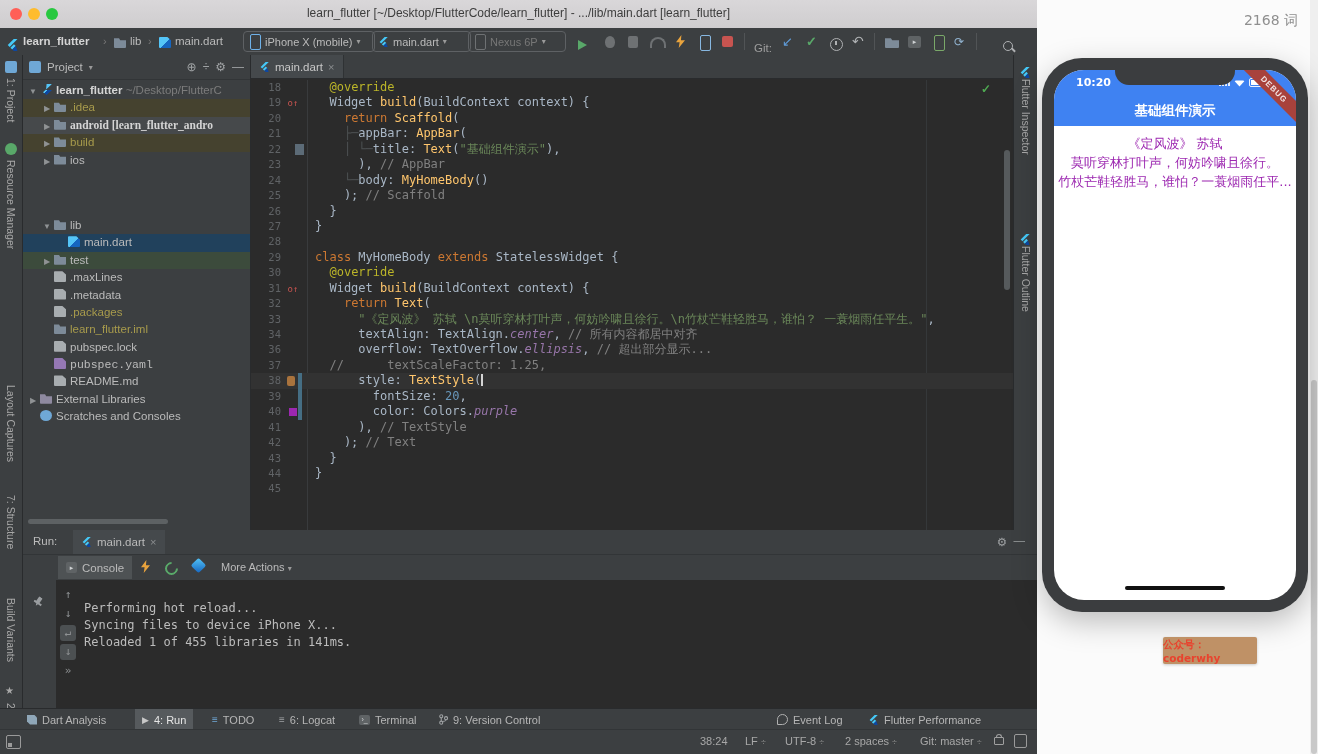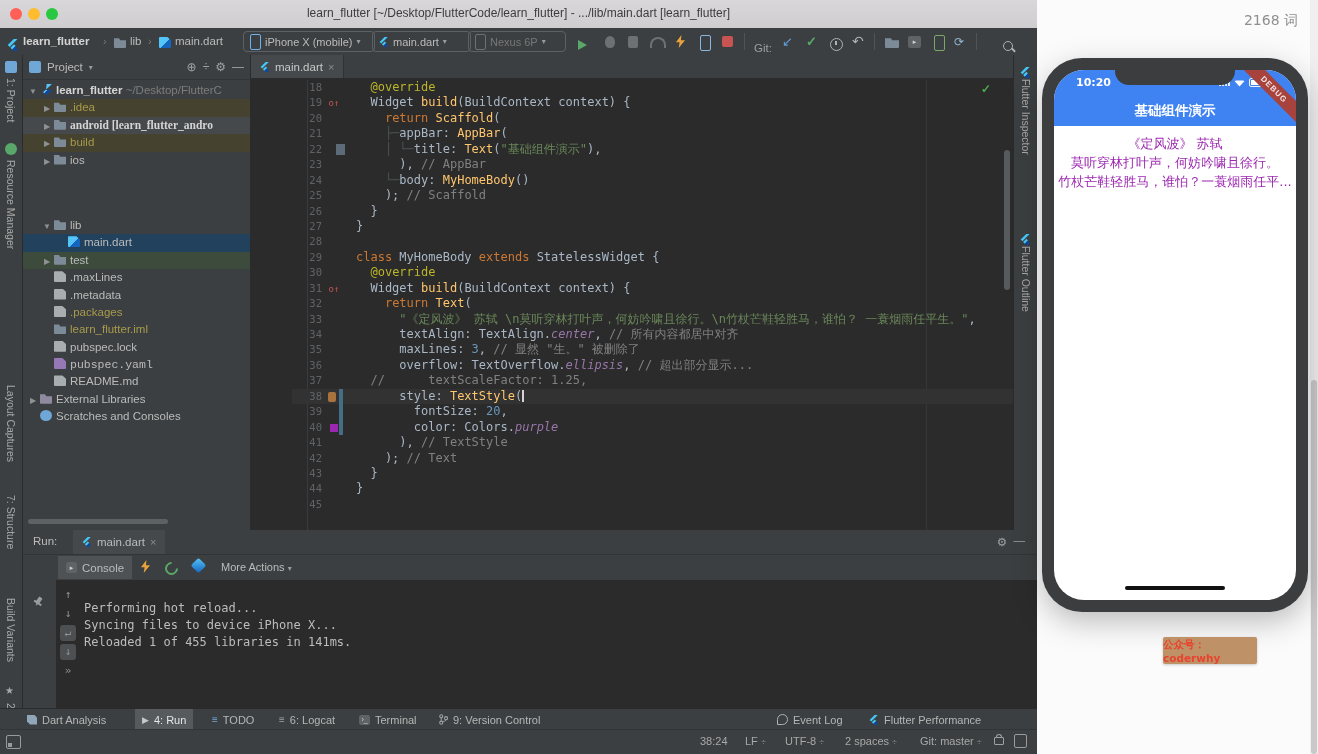--- a/index.html
+++ b/index.html
@@ -55,21 +55,21 @@
   .r-green{background:#3c4b3c;}
   .r-sel{background:#21415c;}
   #proj-hscroll{position:absolute;left:5px;top:464px;width:140px;height:5px;border-radius:3px;background:#5d6163;}
 
   
   #editor{left:251px;top:55px;width:762px;height:475px;background:#2b2b2b;overflow:hidden;}
   #tabbar{position:absolute;left:0;top:0;right:0;height:23px;background:#3c3f41;border-bottom:1px solid #292b2d;}
   #tab-main{position:absolute;left:0;top:0;height:23px;background:#45494c;border-right:1px solid #2f3234;
     display:flex;align-items:center;gap:5px;padding:0 9px;color:#c8c8c8;font-size:11.5px;}
   .tab-close{color:#8a8d8f;font-size:11px;}
-  #code{position:absolute;left:0;top:25px;right:0;font-family:"DejaVu Sans Mono",monospace;font-size:12px;margin-left:41px;}
+  #code{position:absolute;left:0;top:25px;right:0;font-family:"DejaVu Sans Mono",monospace;font-size:12px;}
   .cline{height:15.45px;line-height:15.45px;white-space:pre;position:relative;}
   .cline.cur{background:#323232;}
   .lnum{display:inline-block;width:30px;text-align:right;color:#606366;font-size:10.5px;}
   .gmark{display:inline-block;width:24px;text-align:center;}
   .gmark.ov{color:#c75450;font-size:9px;}
   .gmark .swatch{display:inline-block;width:8px;height:8px;background:#9c27b0;vertical-align:-1px;}
   .bmark{position:absolute;left:36px;top:3px;width:8px;height:10px;background:#a9733d;border-radius:2px;}
   .chg{position:absolute;left:47px;top:0;bottom:0;width:4px;background:#456e84;}
   .blk{position:absolute;left:44px;top:2px;bottom:2px;width:9px;background:#5c6b77;}
   .ctext{padding-left:10px;}
@@ -320,21 +320,20 @@
         <div class="cline"><span class="lnum">25</span><span class="gmark"></span><span class="ctext"><span class="tk-pl">    ); </span><span class="tk-cmt">// Scaffold</span></span></div>
         <div class="cline"><span class="lnum">26</span><span class="gmark"></span><span class="ctext"><span class="tk-pl">  }</span></span></div>
         <div class="cline"><span class="lnum">27</span><span class="gmark"></span><span class="ctext"><span class="tk-pl">}</span></span></div>
         <div class="cline"><span class="lnum">28</span><span class="gmark"></span><span class="ctext"></span></div>
         <div class="cline"><span class="lnum">29</span><span class="gmark"></span><span class="ctext"><span class="tk-kw">class</span><span class="tk-pl"> MyHomeBody </span><span class="tk-kw">extends</span><span class="tk-pl"> StatelessWidget {</span></span></div>
         <div class="cline"><span class="lnum">30</span><span class="gmark"></span><span class="ctext"><span class="tk-pl">  </span><span class="tk-ann">@override</span></span></div>
         <div class="cline"><span class="lnum">31</span><span class="gmark ov">o↑</span><span class="ctext"><span class="tk-pl">  Widget </span><span class="tk-fn">build</span><span class="tk-pl">(BuildContext context) {</span></span></div>
         <div class="cline"><span class="lnum">32</span><span class="gmark"></span><span class="ctext"><span class="tk-pl">    </span><span class="tk-kw">return</span><span class="tk-pl"> </span><span class="tk-fn">Text</span><span class="tk-pl">(</span></span></div>
         <div class="cline"><span class="lnum">33</span><span class="gmark"></span><span class="ctext"><span class="tk-pl">      </span><span class="tk-str">"《定风波》 苏轼 \n莫听穿林打叶声，何妨吟啸且徐行。\n竹杖芒鞋轻胜马，谁怕？ 一蓑烟雨任平生。"</span><span class="tk-pl">,</span></span></div>
         <div class="cline"><span class="lnum">34</span><span class="gmark"></span><span class="ctext"><span class="tk-pl">      textAlign: TextAlign.</span><span class="tk-mem">center</span><span class="tk-pl">, </span><span class="tk-cmt">// 所有内容都居中对齐</span></span></div>
-        <div class="cline"><span class="lnum">35</span><span class="gmark"></span><span class="ctext"><span class="tk-pl">      maxLines: </span><span class="tk-num">3</span><span class="tk-pl">, </span><span class="tk-cmt">// 显然 "生。" 被删除了</span></span></div>
         <div class="cline"><span class="lnum">36</span><span class="gmark"></span><span class="ctext"><span class="tk-pl">      overflow: TextOverflow.</span><span class="tk-mem">ellipsis</span><span class="tk-pl">, </span><span class="tk-cmt">// 超出部分显示...</span></span></div>
         <div class="cline"><span class="lnum">37</span><span class="gmark"></span><span class="ctext"><span class="tk-cmt">  //      textScaleFactor: 1.25,</span></span></div>
         <div class="cline cur"><span class="lnum">38</span><span class="gmark"></span><span class="bmark"></span><span class="chg"></span><span class="ctext"><span class="tk-pl">      style: </span><span class="tk-fn">TextStyle</span><span class="tk-pl">(</span><span class="caret-bar"></span></span></div>
         <div class="cline"><span class="lnum">39</span><span class="gmark"></span><span class="chg"></span><span class="ctext"><span class="tk-pl">        fontSize: </span><span class="tk-num">20</span><span class="tk-pl">,</span></span></div>
         <div class="cline"><span class="lnum">40</span><span class="gmark"><span class="swatch"></span></span><span class="chg"></span><span class="ctext"><span class="tk-pl">        color: Colors.</span><span class="tk-mem">purple</span></span></div>
         <div class="cline"><span class="lnum">41</span><span class="gmark"></span><span class="ctext"><span class="tk-pl">      ), </span><span class="tk-cmt">// TextStyle</span></span></div>
         <div class="cline"><span class="lnum">42</span><span class="gmark"></span><span class="ctext"><span class="tk-pl">    ); </span><span class="tk-cmt">// Text</span></span></div>
         <div class="cline"><span class="lnum">43</span><span class="gmark"></span><span class="ctext"><span class="tk-pl">  }</span></span></div>
         <div class="cline"><span class="lnum">44</span><span class="gmark"></span><span class="ctext"><span class="tk-pl">}</span></span></div>
         <div class="cline"><span class="lnum">45</span><span class="gmark"></span><span class="ctext"></span></div>

